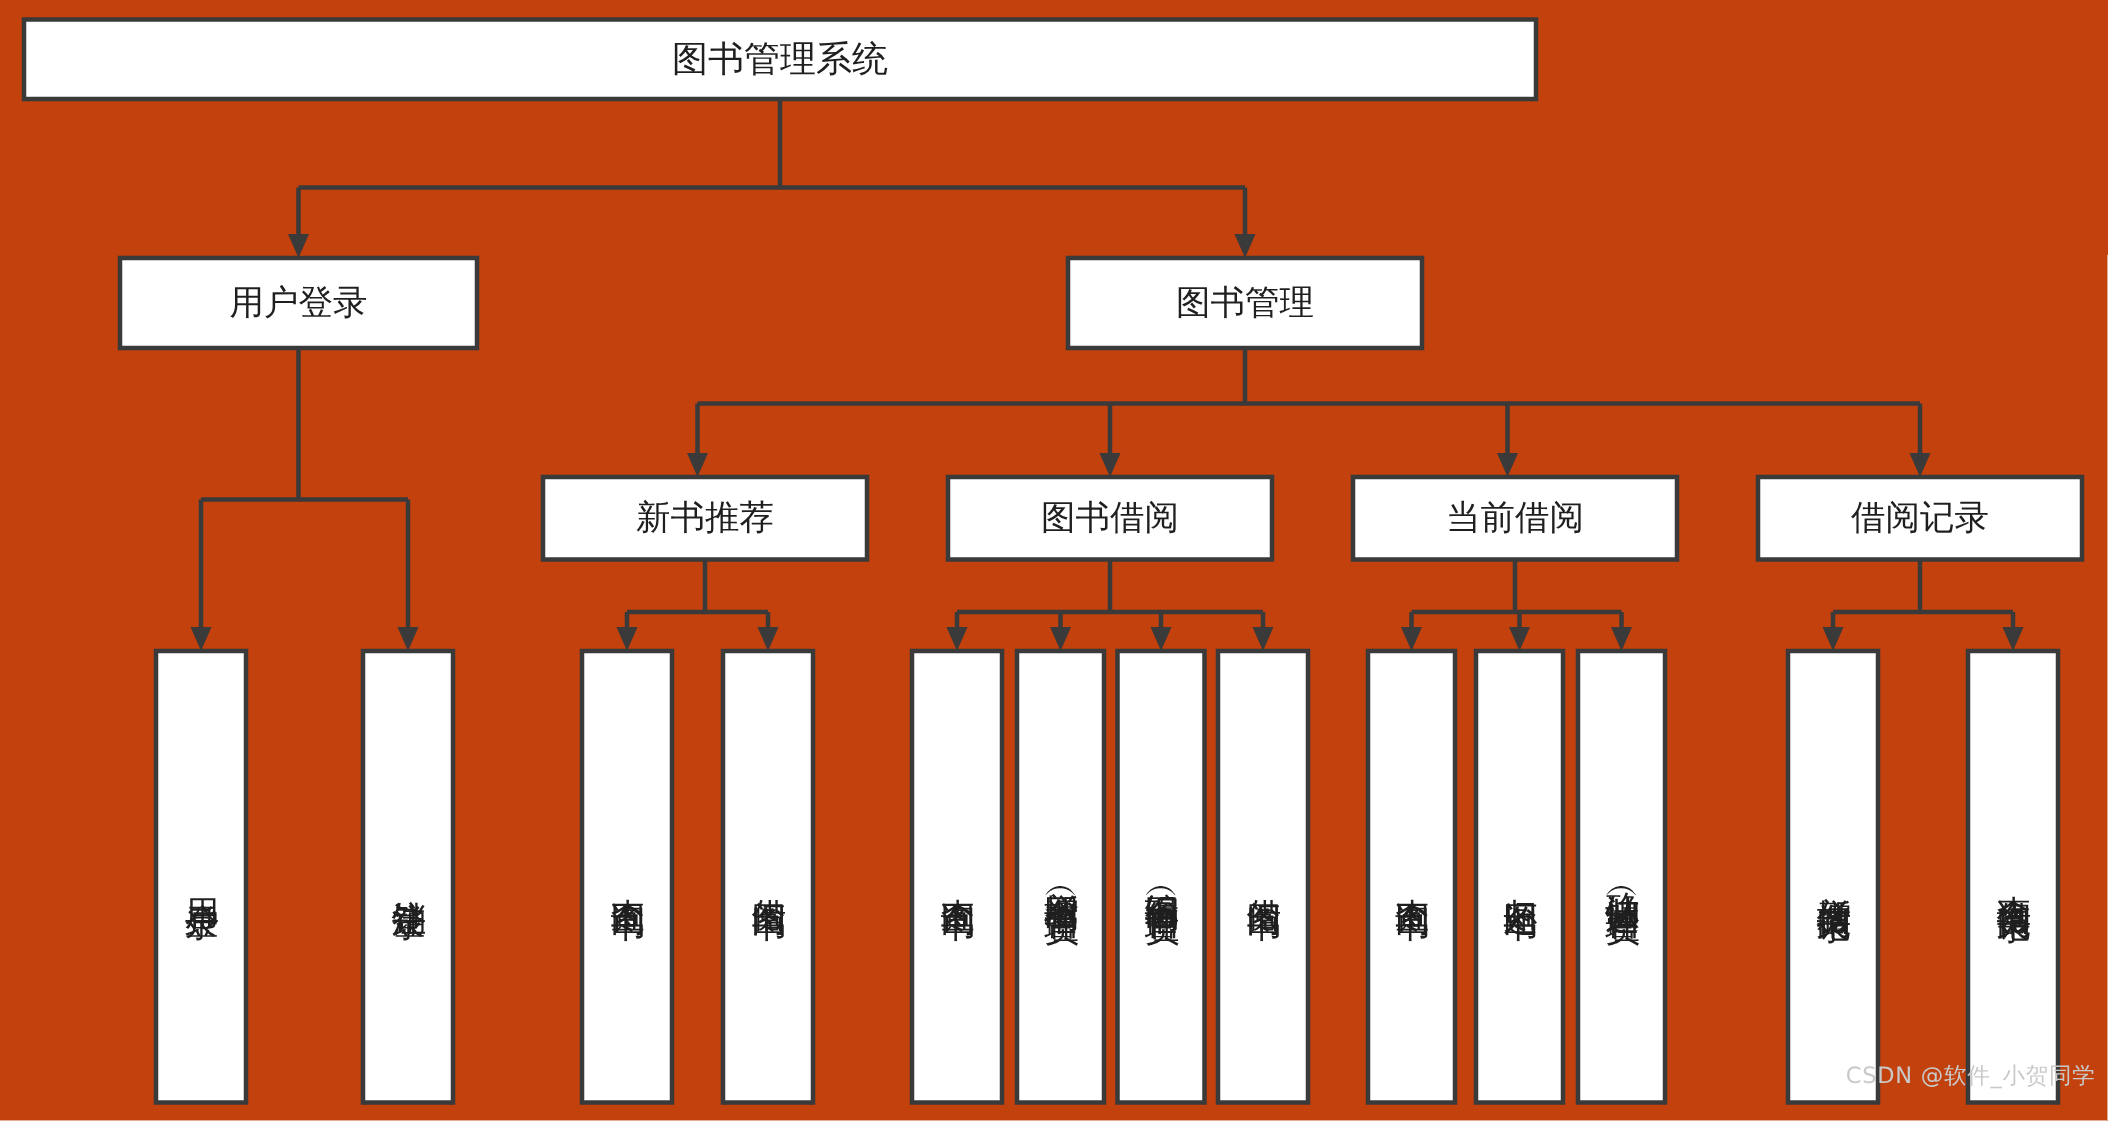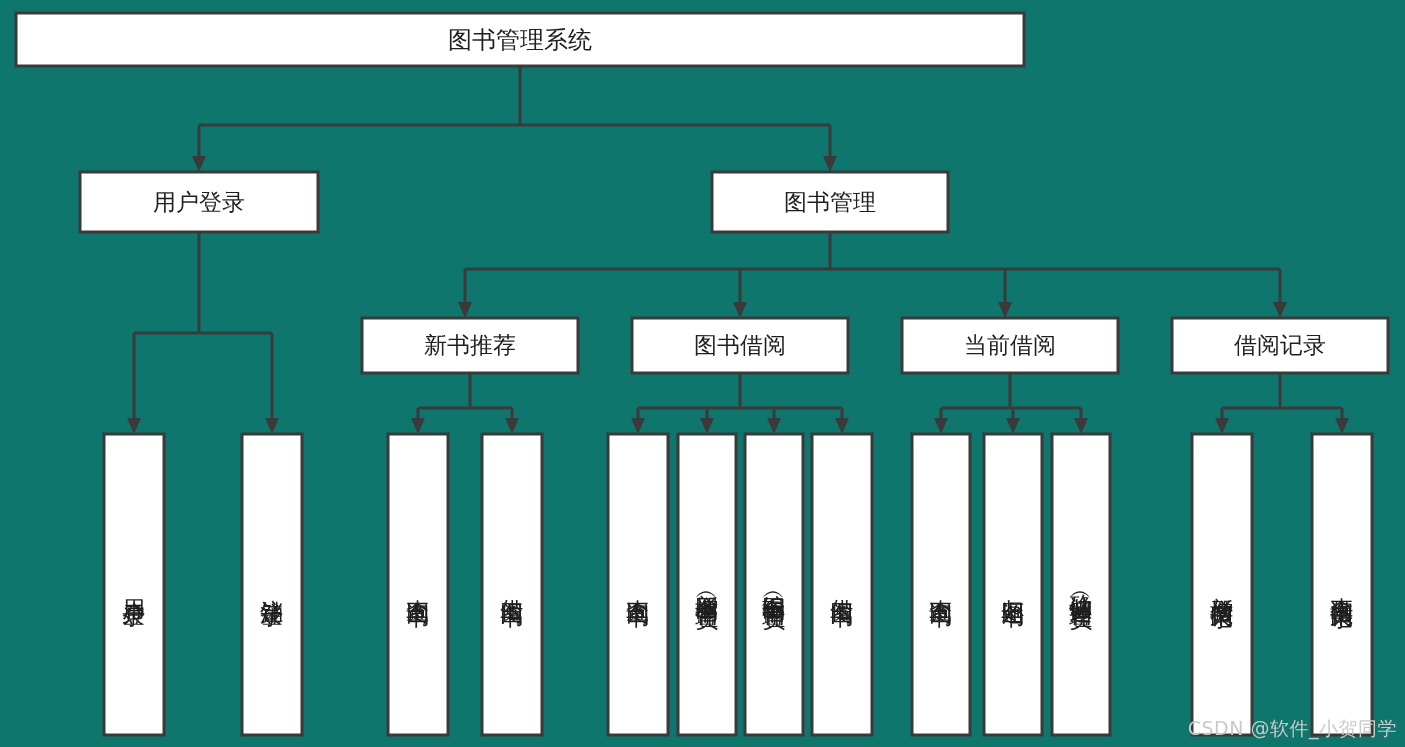--- a/index.html
+++ b/index.html
@@ -8,21 +8,21 @@
     padding: 0;
     background: #ffffff;
   }
   body {
     font-family: "DejaVu Sans", "Liberation Sans", sans-serif;
   }
   #diagram-root {
     position: relative;
     width: 1405px;
     height: 747px;
-    background: #0f766e;
+    background: #c2410c;
     overflow: hidden;
   }
   svg.diagram-canvas {
     position: absolute;
     top: 0;
     left: 0;
     width: 1405px;
     height: 747px;
     display: block;
   }
@@ -65,23 +65,23 @@
     font-size: 23px;
     line-height: 1.32;
     color: #1f1f1f;
     letter-spacing: 2px;
     white-space: nowrap;
     text-align: center;
   }
   .watermark {
     position: absolute;
     right: 8px;
-    bottom: 5px;
-    font-family: "DejaVu Sans", "Liberation Sans", sans-serif;
-    font-size: 19px;
+    bottom: 20px;
+    font-family: "DejaVu Sans", "Liberation Sans", sans-serif;
+    font-size: 15px;
     color: #c9c9c9;
     letter-spacing: 0.5px;
     white-space: nowrap;
     pointer-events: none;
   }
 </style>
 </head>
 <body>
 
 <div id="diagram-root">

